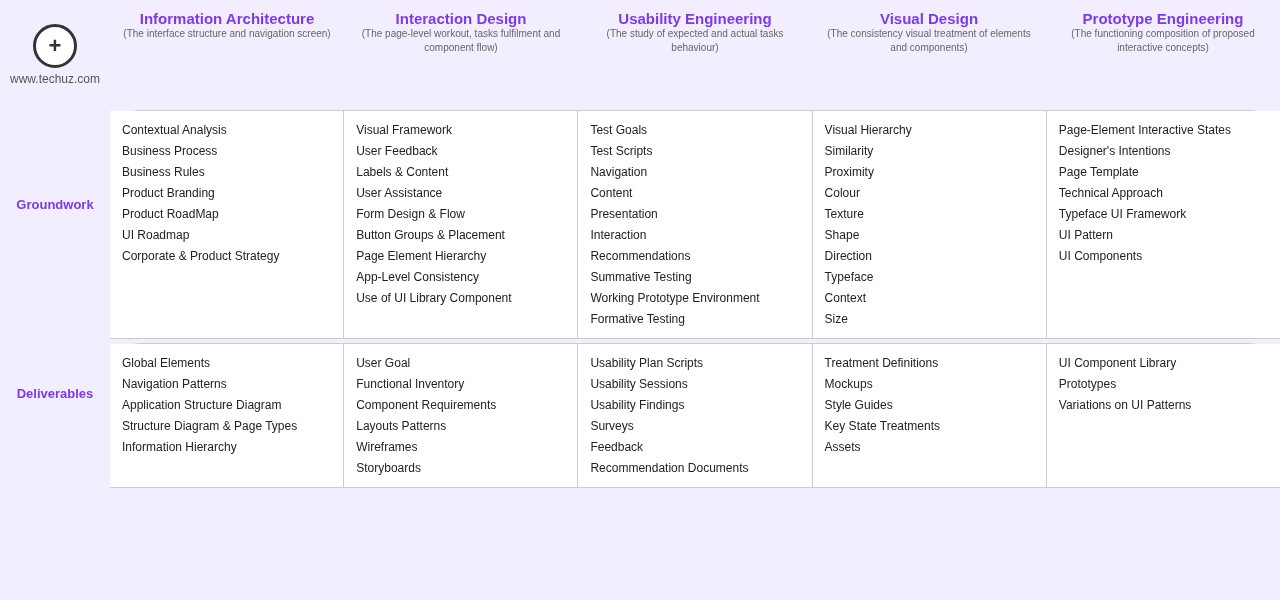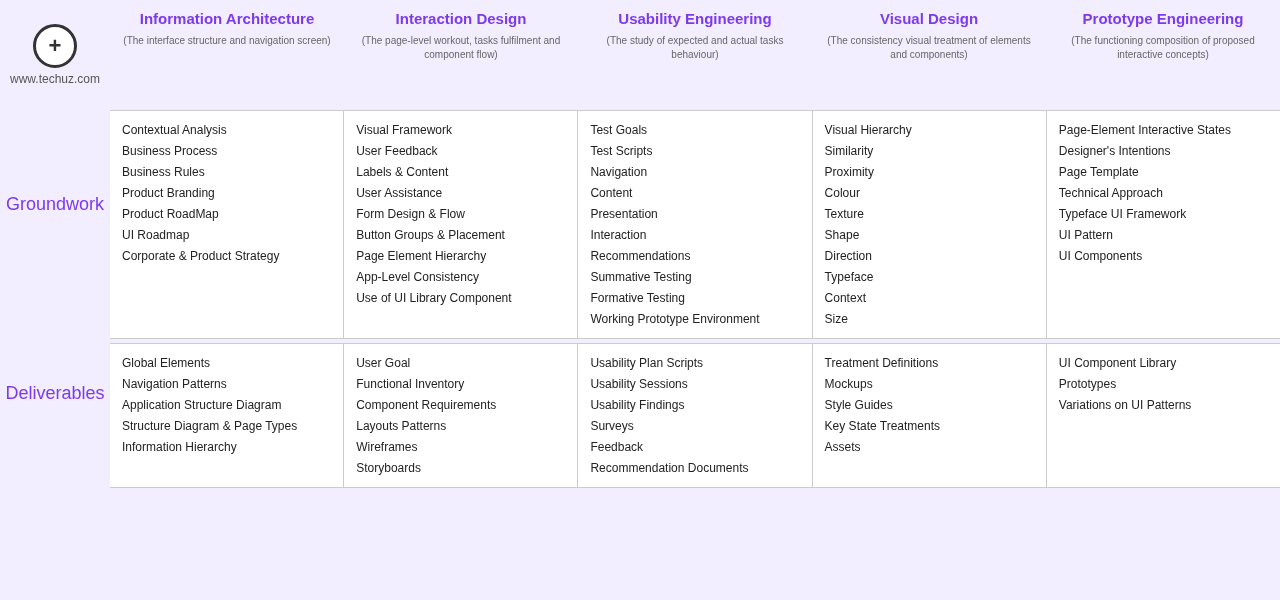--- a/index.html
+++ b/index.html
@@ -51,22 +51,22 @@
     .logo-text {
       font-size: 12px;
       color: #555;
       margin-top: 4px;
       text-align: center;
     }
     .sidebar-row-label {
       display: flex;
       align-items: center;
       justify-content: center;
-      font-size: 18px;
-      font-weight: normal;
+      font-size: 13px;
+      font-weight: bold;
       color: #7c3aed;
       writing-mode: horizontal-tb;
       padding: 8px 4px;
       text-align: right;
     }
     .sidebar-groundwork {
       flex: 1;
       display: flex;
       align-items: center;
       justify-content: center;
@@ -96,38 +96,39 @@
       flex-direction: column;
       align-items: center;
       justify-content: flex-start;
       padding: 10px 8px 6px;
       text-align: center;
     }
     .col-header-title {
       font-size: 15px;
       font-weight: bold;
       color: #7c3aed;
-      margin-bottom: 7px;
+      margin-bottom: 0;
     }
     .col-header-sub {
       font-size: 10px;
       color: #666;
       line-height: 1.4;
     }
     
     .rows-section {
       display: flex;
       flex-direction: column;
       flex: 1;
     }
     .data-row {
       display: flex;
       flex-direction: row;
       flex: 1;
       border-top: 1px solid #ccc;
+      border-radius: 31px;
     }
     .data-cell {
       flex: 1;
       background: white;
       border-right: 1px solid #ccc;
       border-bottom: 1px solid #ccc;
       padding: 10px 12px;
       display: flex;
       flex-direction: column;
       gap: 3px;
@@ -216,22 +217,22 @@
           </div>
         <div class="data-cell" id="gw-2">
             <div class="cell-item">Test Goals</div>
             <div class="cell-item">Test Scripts</div>
             <div class="cell-item">Navigation</div>
             <div class="cell-item">Content</div>
             <div class="cell-item">Presentation</div>
             <div class="cell-item">Interaction</div>
             <div class="cell-item">Recommendations</div>
             <div class="cell-item">Summative Testing</div>
+            <div class="cell-item">Working Prototype Environment</div>
             <div class="cell-item">Formative Testing</div>
-            <div class="cell-item">Working Prototype Environment</div>
           </div>
         <div class="data-cell" id="gw-3">
             <div class="cell-item">Visual Hierarchy</div>
             <div class="cell-item">Similarity</div>
             <div class="cell-item">Proximity</div>
             <div class="cell-item">Colour</div>
             <div class="cell-item">Texture</div>
             <div class="cell-item">Shape</div>
             <div class="cell-item">Direction</div>
             <div class="cell-item">Typeface</div>

